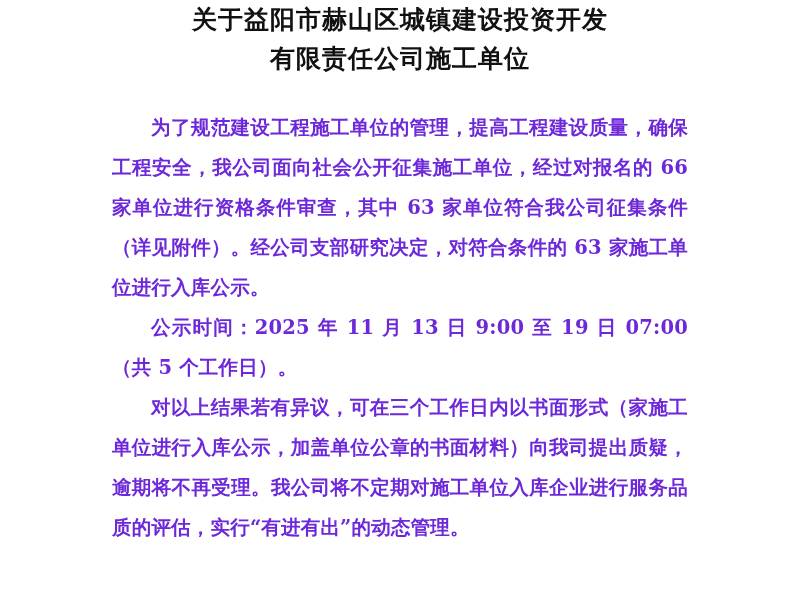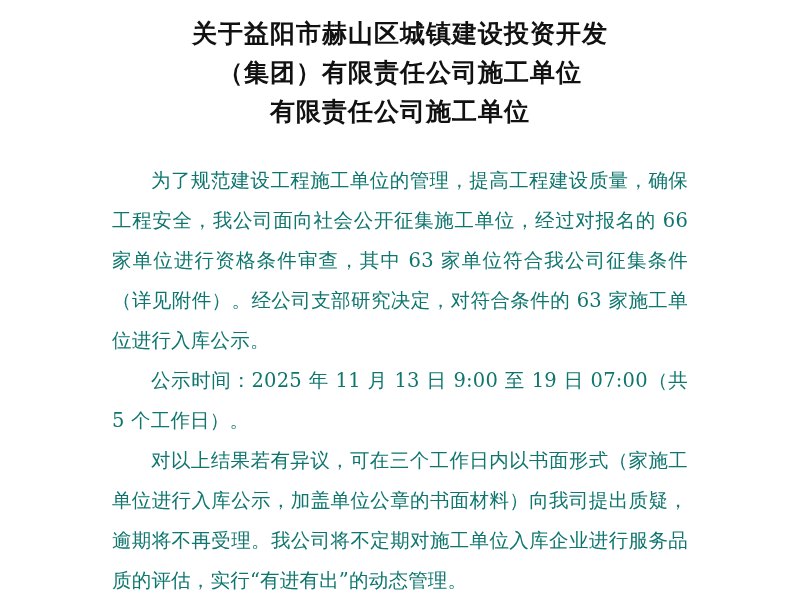--- a/index.html
+++ b/index.html
@@ -17,21 +17,20 @@
   .page {
     width: 800px;
     height: 616px;
     position: relative;
     box-sizing: border-box;
     padding: 0;
     background: #ffffff;
   }
   .doc-title {
     margin: 0;
-    padding-top: 14px;
     text-align: center;
     font-family: "DejaVu Serif", serif;
     font-weight: 700;
     font-size: 25px;
     line-height: 39px;
     letter-spacing: 1px;
     color: #111111;
   }
   .doc-title .title-line {
     display: block;
@@ -43,35 +42,35 @@
     box-sizing: border-box;
   }
   .para {
     margin: 0;
     font-family: "DejaVu Serif", serif;
     font-size: 19.5px;
     line-height: 40px;
     text-align: justify;
     text-justify: inter-ideograph;
     text-indent: 2em;
-    color: #0f766e;
+    color: #6d28d9;
     letter-spacing: 0.2px;
+    font-weight: bold;
   }
   .para + .para {
     margin-top: 0;
   }
 </style>
 </head>
 <body>
 
 <div class="page">
 
   <h1 class="doc-title">
     <span class="title-line">关于益阳市赫山区城镇建设投资开发</span>
-    <span class="title-line">（集团）有限责任公司施工单位</span>
     <span class="title-line">有限责任公司施工单位</span>
   </h1>
 
   <div class="body-block">
     <p class="para">为了规范建设工程施工单位的管理，提高工程建设质量，确保工程安全，我公司面向社会公开征集施工单位，经过对报名的 66 家单位进行资格条件审查，其中 63 家单位符合我公司征集条件（详见附件）。经公司支部研究决定，对符合条件的 63 家施工单位进行入库公示。</p>
     <p class="para">公示时间：2025 年 11 月 13 日 9:00 至 19 日 07:00（共 5 个工作日）。</p>
     <p class="para">对以上结果若有异议，可在三个工作日内以书面形式（家施工单位进行入库公示，加盖单位公章的书面材料）向我司提出质疑，逾期将不再受理。我公司将不定期对施工单位入库企业进行服务品质的评估，实行“有进有出”的动态管理。</p>
   </div>
 
 </div>

